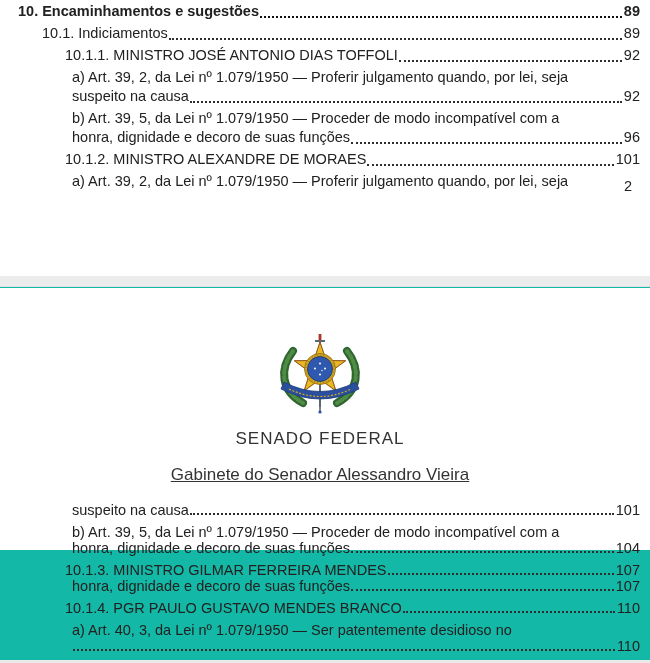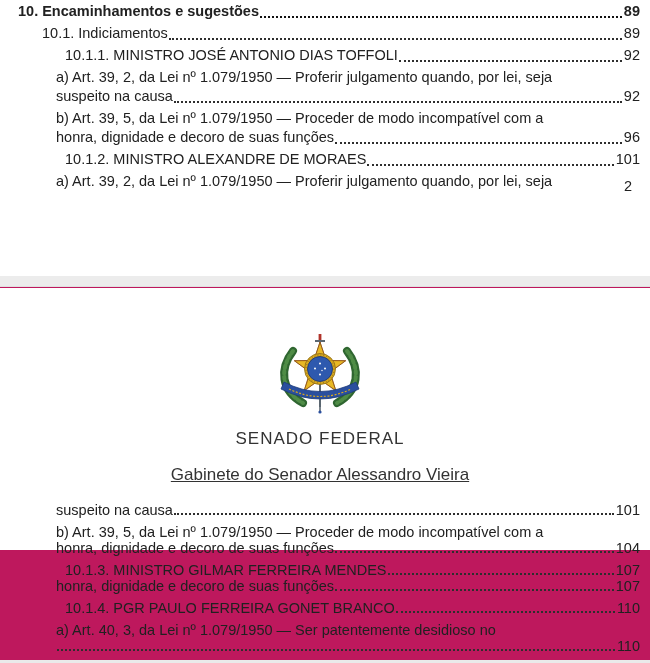--- a/index.html
+++ b/index.html
@@ -1,40 +1,40 @@
 <!DOCTYPE html>
 <html><head>
 <meta charset="utf-8">
 <style>
   * { margin:0; padding:0; box-sizing:border-box; }
   html,body { background:#fff; }
   .screen {
     position:relative; width:650px; height:663px;
-    background:#be185d; overflow:hidden;
+    background:#14b8a6; overflow:hidden;
     font-family:"Liberation Sans","DejaVu Sans",sans-serif;
     color:#212121;
   }
   
   .page { position:absolute; left:0; right:0; background:#fff; }
   .page-a { top:0; height:276px; padding:2px 10px 0 0; box-shadow:0 2px 3px rgba(0,0,0,0.05); }
   .page-gap { position:absolute; top:276px; left:0; right:0; height:11px;
               background:#ececec; border-bottom:1px solid #e0e0e0; }
   .page-b { top:288px; height:262px; padding-right:10px; }
   .bottom-edge { position:absolute; bottom:0; left:0; right:0; height:3px; background:#eaeaea; }
   
   .toc { width:100%; }
   .toc-line { display:flex; align-items:baseline; font-size:14.5px; line-height:19px; }
   .page-b .toc-line { line-height:16px; }
   .entry { margin-top:3px; }
   .page-b .entry { margin-top:6px; }
   .page-b .toc { margin-top:17px; }
   .i0 { padding-left:18px; }
   .i1 { padding-left:42px; }
   .i2 { padding-left:65px; }
-  .i3 { padding-left:56px; }
+  .i3 { padding-left:72px; }
   .bold { font-weight:bold; }
   .t { white-space:nowrap; }
   .leader { flex:1 1 auto; min-width:8px; border-bottom:2px dotted #2e2e2e;
             margin:0 2px 3px 1px; align-self:stretch; }
   .bold .leader { border-bottom-color:#111; }
   .pg { white-space:nowrap; }
   .folio { position:absolute; top:178px; right:18px; font-size:14.5px; color:#212121; }
   
   .letterhead { text-align:center; }
   .emblem { display:block; width:88px; height:82px; margin:45px auto 0 auto; }
@@ -161,21 +161,21 @@
         <span class="pg">107</span>
       </div>
 
       <div class="toc-line i3">
         <span class="t">honra, dignidade e decoro de suas funções</span>
         <span class="leader"></span>
         <span class="pg">107</span>
       </div>
 
       <div class="toc-line i2 entry">
-        <span class="t">10.1.4. PGR PAULO FERREIRA GONET BRANCO</span>
+        <span class="t">10.1.4. PGR PAULO GUSTAVO MENDES BRANCO</span>
         <span class="leader"></span>
         <span class="pg">110</span>
       </div>
 
       <div class="toc-line i3 entry">
         <span class="t">a) Art. 40, 3, da Lei nº 1.079/1950 — Ser patentemente desidioso no</span>
       </div>
       <div class="toc-line i3">
         <span class="leader"></span>
         <span class="pg">110</span>

